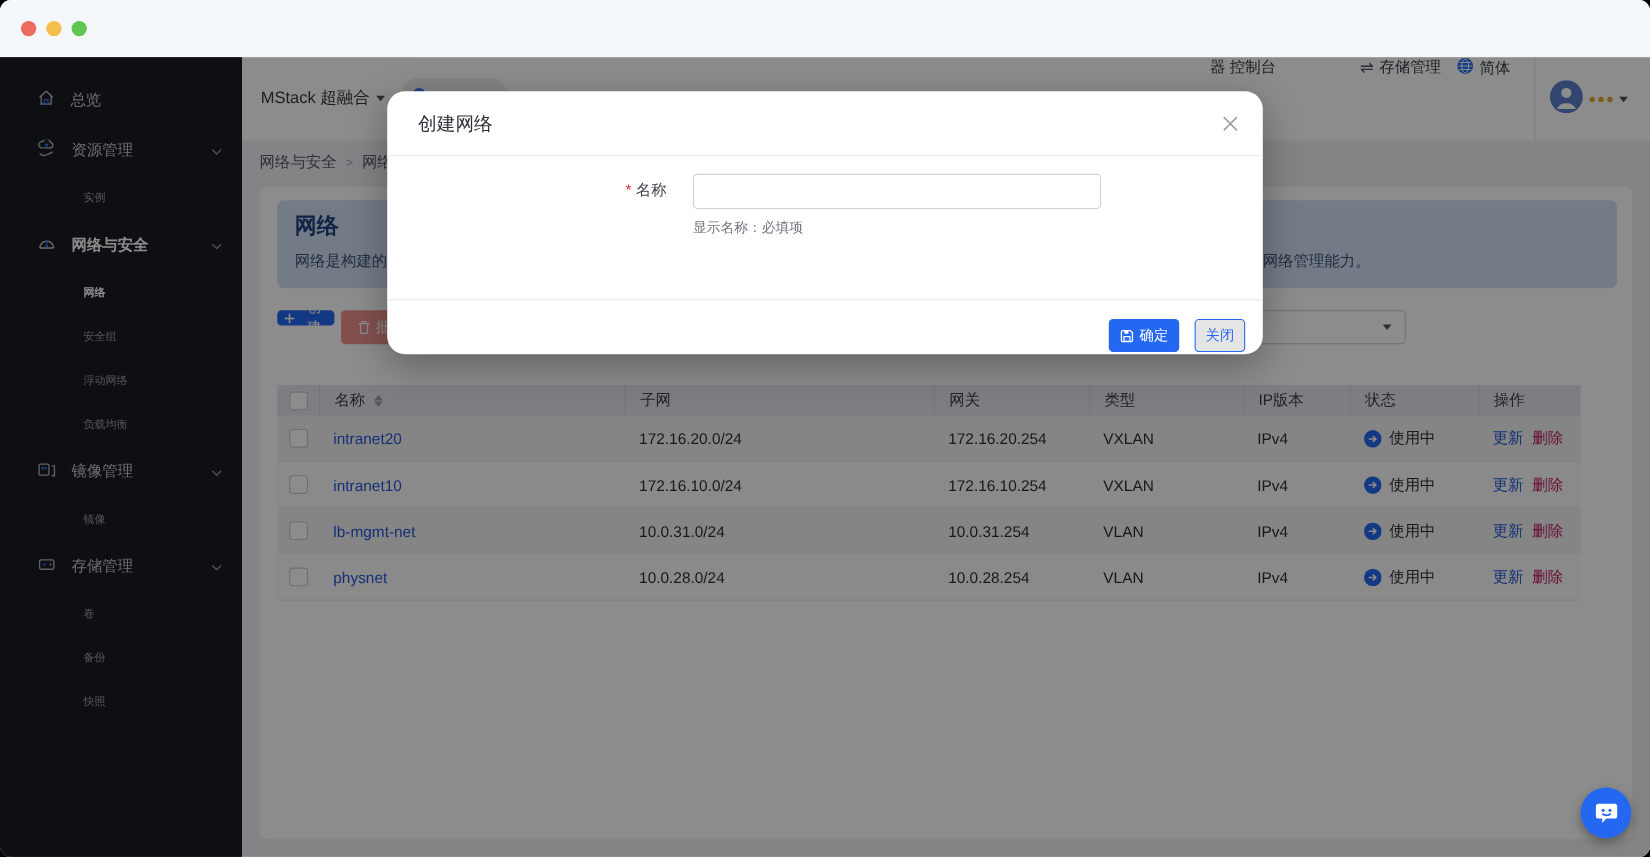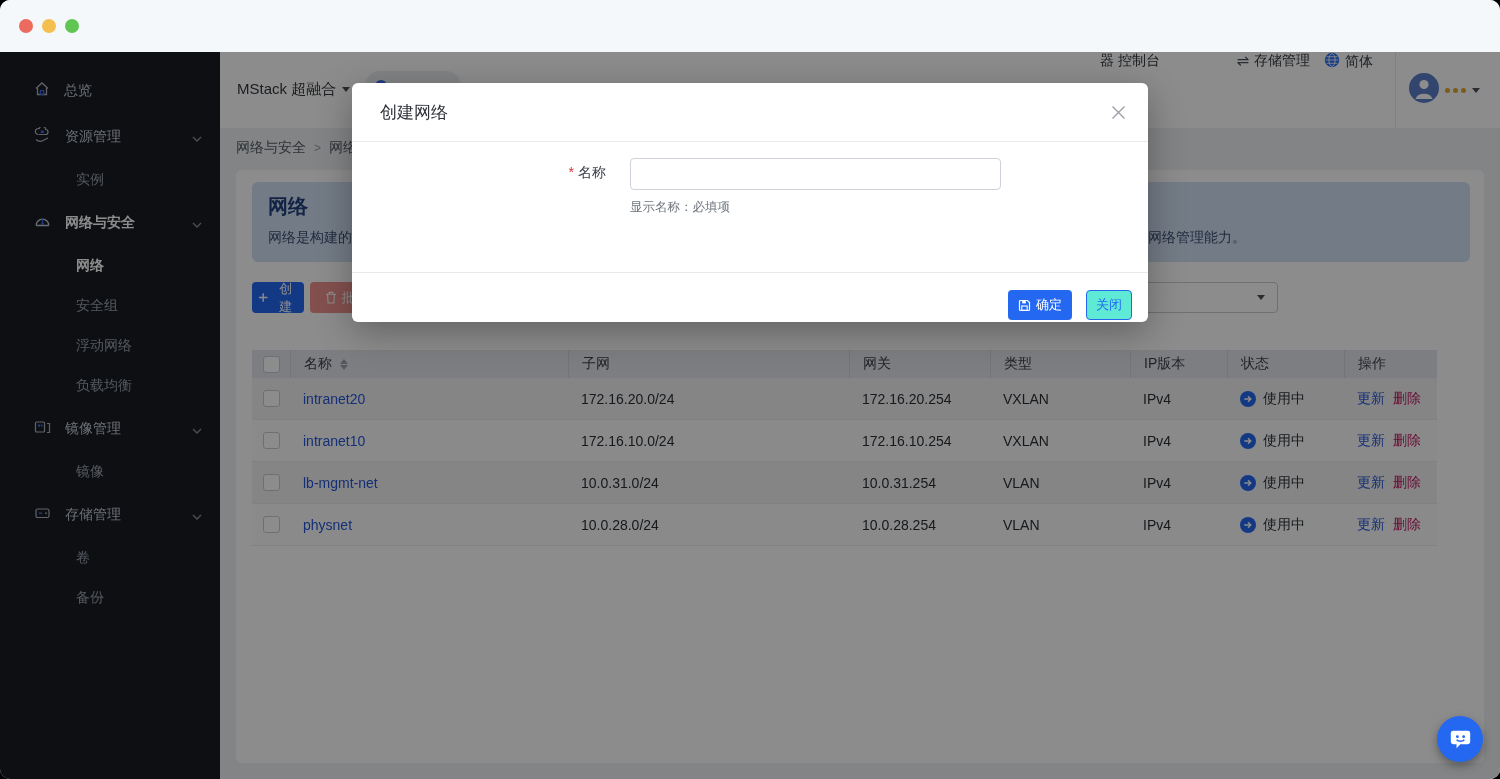--- a/index.html
+++ b/index.html
@@ -9,21 +9,21 @@
   .tl{position:absolute;top:19px;width:14px;height:14px;border-radius:50%;}
   .tl.red{left:19px;background:#ec6a5e;}
   .tl.yellow{left:42px;background:#f5bf4f;}
   .tl.green{left:65px;background:#61c554;}
   
   .sidebar{position:absolute;top:52px;left:0;width:220px;bottom:0;background:#191d23;padding-top:16px;box-sizing:border-box;}
   .side-item{display:flex;align-items:center;height:46px;padding:0 18px 0 34px;cursor:pointer;}
   .side-item .lbl{font-size:14px;color:#c3c9d3;margin-left:14px;flex:1;}
   .side-item.parent-active .lbl{color:#fff;font-weight:bold;}
   .side-child{display:flex;align-items:center;height:40px;padding-left:76px;cursor:pointer;}
-  .side-child .lbl{font-size:14px;color:#99a0ab;}
+  .side-child .lbl{font-size:10px;color:#99a0ab;}
   .side-child.active .lbl{color:#ffffff;font-weight:bold;}
   .chev{margin-left:auto;}
   
   .appbar{position:absolute;top:52px;left:220px;right:0;height:76px;background:#ffffff;}
   .brand{position:absolute;left:17px;top:28px;font-size:15px;color:#33373d;display:flex;align-items:center;gap:6px;}
   .caret-down{width:0;height:0;border-left:4px solid transparent;border-right:4px solid transparent;border-top:5px solid #4b5158;display:inline-block;}
   .pill{position:absolute;left:145px;top:19px;width:96px;height:30px;border-radius:15px;background:#edeff3;display:flex;align-items:center;padding-left:10px;box-sizing:border-box;}
   .pill-dot{width:12px;height:12px;border-radius:50%;background:#3f6ef0;}
   .hitem{display:flex;align-items:flex-end;gap:5px;font-size:14px;color:#363b42;cursor:pointer;}
   .hitem.console{position:absolute;right:340px;}
@@ -36,21 +36,21 @@
   
   .content{position:absolute;top:128px;left:220px;right:0;bottom:0;background:#eef0f3;}
   .breadcrumb{position:absolute;left:16px;top:11px;font-size:14px;color:#555b63;display:flex;gap:8px;align-items:center;}
   .breadcrumb .sep{color:#9aa0a8;font-size:12px;}
   .card{position:absolute;left:16px;right:16px;top:42px;bottom:16px;background:#fff;border-radius:6px;}
   .info-panel{position:absolute;left:16px;top:12px;width:1218px;height:80px;background:#d2e0f4;border-radius:6px;box-sizing:border-box;padding:13px 16px;}
   .info-title{font-size:20px;font-weight:bold;color:#23417e;line-height:23px;}
   .info-desc{font-size:14px;color:#3d5273;margin-top:11px;}
   .info-desc-right{position:absolute;left:896px;top:47px;font-size:14px;color:#3d5273;}
   .btn{display:inline-flex;align-items:center;justify-content:center;gap:5px;border-radius:4px;font-size:13px;box-sizing:border-box;cursor:pointer;border:none;}
-  .btn-create{position:absolute;left:16px;top:112px;width:52px;height:31px;background:#2468f2;color:#fff;}
+  .btn-create{position:absolute;left:16px;top:112px;width:52px;height:14px;background:#2468f2;color:#fff;}
   .btn-batch{position:absolute;left:74px;top:112px;width:98px;height:31px;background:#ee938e;color:#fff;}
   .select{position:absolute;left:864px;top:112px;width:178px;height:31px;background:#fff;border:1px solid #c9ccd2;border-radius:4px;box-sizing:border-box;display:flex;align-items:center;justify-content:flex-end;padding-right:12px;cursor:pointer;}
   .search{position:absolute;left:1054px;top:112px;width:190px;height:31px;background:#fff;border:1px solid #c9ccd2;border-radius:4px;box-sizing:border-box;display:flex;align-items:center;padding:0 10px;}
   .search input{flex:1;border:none;outline:none;font-size:14px;color:#2b3036;background:transparent;font-family:inherit;}
   .search input::placeholder{color:#9aa0a8;}
   
   .tbl{position:absolute;left:16px;top:180px;width:1185px;}
   .trow{display:flex;align-items:center;}
   .thead{height:28px;background:#e3e6eb;}
   .thead .cell{font-size:14px;color:#3c414a;display:flex;align-items:center;height:100%;border-left:1px solid #d2d6dc;box-sizing:border-box;}
@@ -71,33 +71,33 @@
   a.name-link{color:#2557d6;text-decoration:none;cursor:pointer;}
   a.op-update{color:#2557d6;text-decoration:none;cursor:pointer;}
   a.op-delete{color:#be185d;text-decoration:none;cursor:pointer;}
   .sort{display:inline-flex;flex-direction:column;margin-left:8px;gap:1px;cursor:pointer;}
   .sort i{width:0;height:0;border-left:4px solid transparent;border-right:4px solid transparent;display:block;}
   .sort .up{border-bottom:5px solid #9aa0a8;}
   .sort .dn{border-top:5px solid #9aa0a8;}
   
   .overlay{position:absolute;left:0;right:0;top:52px;bottom:0;background:rgba(0,0,0,0.45);z-index:50;}
   
-  .modal{position:absolute;left:352px;top:83px;width:796px;height:239px;background:#fff;border-radius:6px;box-shadow:0 10px 36px rgba(0,0,0,.3);z-index:60;box-sizing:border-box;}
+  .modal{position:absolute;left:352px;top:83px;width:796px;height:239px;background:#fff;border-radius:16px;box-shadow:0 10px 36px rgba(0,0,0,.3);z-index:60;box-sizing:border-box;}
   .m-head{height:59px;display:flex;align-items:center;padding:0 28px;border-bottom:1px solid #e8e9ec;box-sizing:border-box;}
   .m-title{font-size:17px;color:#2d3138;font-weight:500;}
   .m-close{margin-left:auto;cursor:pointer;display:flex;align-items:center;margin-right:-6px;}
   .m-body{height:114px;box-sizing:border-box;}
   .m-row{display:flex;margin-top:16px;}
   .m-label-col{width:254px;text-align:right;padding:6px 24px 0 0;box-sizing:content-box;font-size:14px;color:#3c414a;}
   .req{color:#e02f2f;margin-right:4px;font-size:14px;}
   .m-input{width:371px;height:32px;border:1px solid #cfd3d9;border-radius:4px;box-sizing:border-box;font-size:14px;padding:0 10px;outline:none;font-family:inherit;color:#2b3036;}
   .m-hint{margin:9px 0 0 278px;font-size:12.5px;color:#6f757d;}
   .m-foot{height:65px;border-top:1px solid #e8e9ec;display:flex;align-items:center;justify-content:flex-end;gap:14px;padding-right:16px;box-sizing:border-box;}
   .btn-ok{width:64px;height:30px;background:#2468f2;color:#fff;font-size:13px;}
-  .btn-cancel{width:46px;height:30px;background:#5eead4;border:1px solid #2468f2;color:#2468f2;font-size:13px;}
+  .btn-cancel{width:46px;height:30px;background:#e5e5e5;border:1px solid #2468f2;color:#2468f2;font-size:13px;}
   
   .chat-fab{position:absolute;left:1437px;top:716px;width:46px;height:46px;border-radius:50%;background:#2468f2;z-index:70;display:flex;align-items:center;justify-content:center;cursor:pointer;box-shadow:0 4px 10px rgba(0,0,0,.35);}
 </style>
 </head>
 <body>
 
 <div class="window">
 
   <div class="titlebar">
     <span class="tl red"></span>
@@ -176,20 +176,23 @@
       <span class="lbl">存储管理</span>
       <span class="chev"><svg width="10" height="6" viewBox="0 0 10 6" fill="none">
             <path d="M1 1l4 4 4-4" stroke="#8a9099" stroke-width="1.3"></path>
           </svg></span>
     </div>
     <div class="side-child">
         <span class="lbl">卷</span>
       </div>
     <div class="side-child">
         <span class="lbl">备份</span>
+      </div>
+    <div class="side-child">
+        <span class="lbl">快照</span>
       </div>
   </div>
 
   <div class="appbar">
     <div class="brand">
       <span>MStack 超融合</span>
       <span class="caret-down"></span>
     </div>
     <div class="pill">
       <span class="pill-dot"></span>

